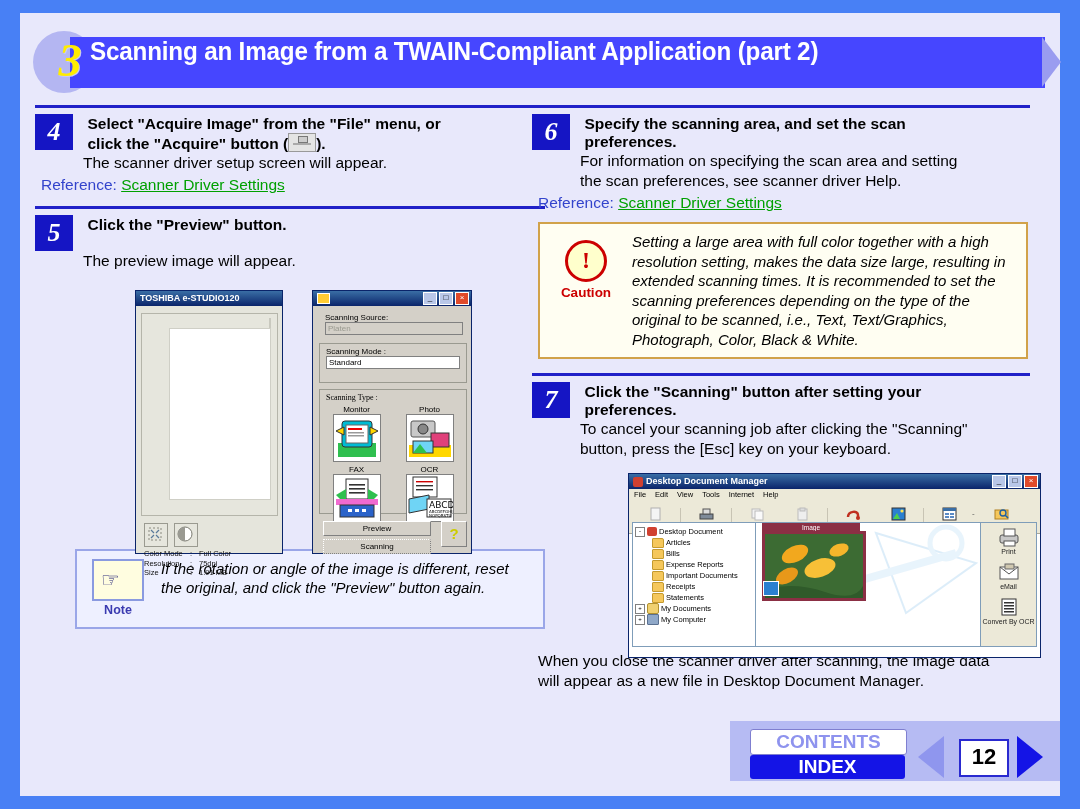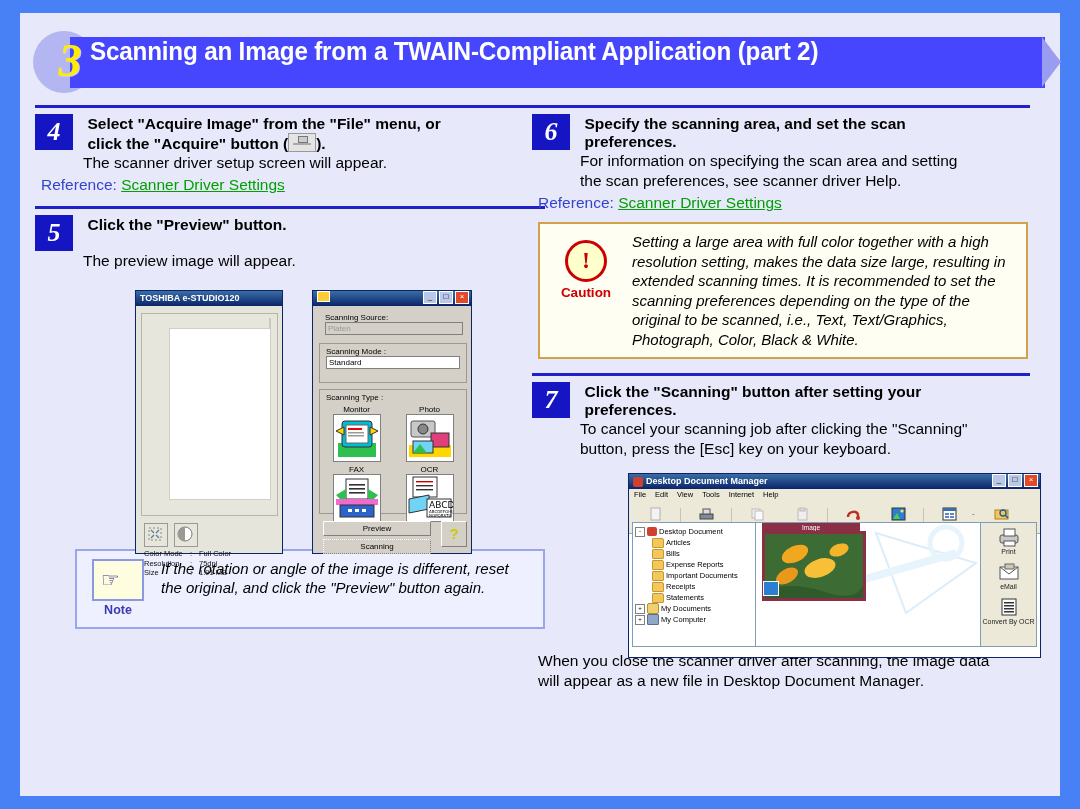--- a/index.html
+++ b/index.html
@@ -101,21 +101,21 @@
     margin:0 auto;color:#cc0000;font:bold 24px "Liberation Serif", serif;line-height:34px;
   }
   .c-lbl{font:bold 13.5px "Liberation Sans", sans-serif;color:#cc0000;margin-top:3px;}
   .c-txt{font:italic 15px "Liberation Sans", sans-serif;color:#000;line-height:19.5px;}
 
   
   .win{position:absolute;background:#d4d0c8;border:1px solid #0a246a;box-sizing:border-box;}
   .tbar{
     height:15px;background:linear-gradient(to bottom,#3a6ea5,#0a246a);
     color:#fff;font:bold 9px "Liberation Sans", sans-serif;line-height:15px;
-    padding-left:4px;display:flex;justify-content:space-between;
+    padding-left:4px;display:flex;align-items:center;justify-content:space-between;
   }
   .tbtns{display:flex;gap:2px;padding-right:2px;}
   .tb{width:12px;height:11px;background:#b9c7e8;border:1px solid #fff;font:8px "Liberation Sans",sans-serif;color:#000;text-align:center;line-height:10px;}
   .tb.x{background:#e04a2a;color:#fff;}
 
   
   #previewWin{left:115px;top:277px;width:148px;height:264px;background:#e5e5dc;}
   .pv-area{position:absolute;left:5px;top:22px;width:137px;height:203px;background:#e6e6dd;border:1px solid #b5b5aa;box-sizing:border-box;}
   .pv-paper{position:absolute;left:27px;top:14px;width:100px;height:170px;background:#fff;border:1px solid #cfcfc6;}
   .pv-ruler{position:absolute;right:6px;top:4px;width:2px;height:12px;background:#c9c9bf;}
@@ -336,21 +336,21 @@
     </div>
 
     <div class="dv-group" style="top:52px;height:40px;">
       <div style="padding:3px 6px;">
         <div class="dv-field-lbl">Scanning Mode :</div>
         <div class="dv-sel">Standard</div>
       </div>
     </div>
 
     <div class="dv-group" style="top:98px;height:125px;">
-      <div class="dv-field-lbl" style="padding:3px 0 2px 6px;">Scanning Type :</div>
+      <div class="dv-field-lbl" style="padding:3px 0 2px 6px;font-family:Liberation Serif, serif;">Scanning Type :</div>
       <div style="display:flex;justify-content:space-around;padding-top:1px;">
         <div>
           <div class="dv-type-lbl">Monitor</div>
           <div class="dv-icon">
             <svg width="46" height="46" viewBox="0 0 46 46">
               <rect x="4" y="28" width="38" height="14" fill="#2fbf4f"></rect>
               <rect x="8" y="6" width="30" height="26" rx="3" fill="#00bcd4" stroke="#333"></rect>
               <rect x="12" y="10" width="22" height="18" fill="#fff" stroke="#666"></rect>
               <rect x="14" y="13" width="14" height="2" fill="#e00"></rect>
               <rect x="14" y="17" width="16" height="1.5" fill="#999"></rect>
@@ -615,14 +615,21 @@
             <rect x="8" y="8" width="10" height="1.5" fill="#333"></rect>
             <rect x="8" y="11" width="10" height="1.5" fill="#333"></rect>
             <rect x="8" y="14" width="10" height="1.5" fill="#333"></rect>
           </svg>
           <div>Convert By OCR</div>
         </div>
       </div>
     </div>
   </div>
 
+  <div class="footer">
+    <div class="btn-contents">CONTENTS</div>
+    <div class="btn-index">INDEX</div>
+    <div class="arw-l"></div>
+    <div class="pagebox">12</div>
+    <div class="arw-r"></div>
+  </div>
 
 </div>
 
 </body></html>

